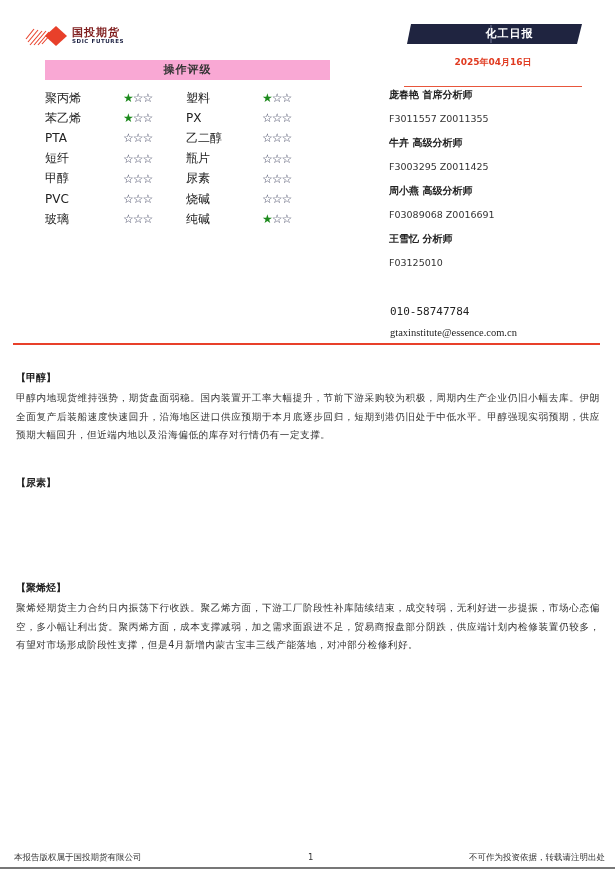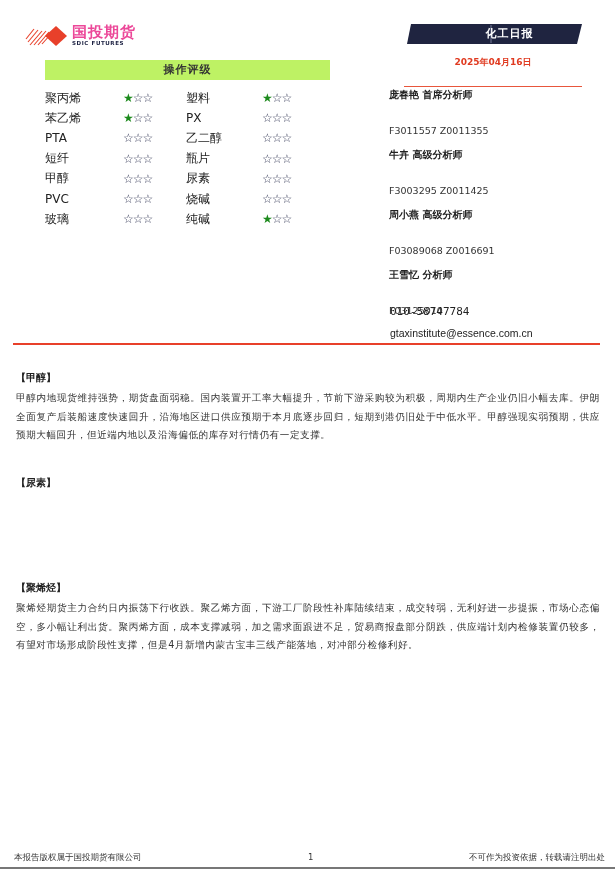--- a/index.html
+++ b/index.html
@@ -2,44 +2,44 @@
 <html><head>
   <meta charset="utf-8">
   <style>
     * { box-sizing: border-box; margin: 0; padding: 0; }
     html, body { width: 615px; height: 870px; background: #ffffff; overflow: hidden; }
     body { position: relative; font-family: "DejaVu Sans", sans-serif; color: #222; }
 
     .logo { position: absolute; left: 24px; top: 24px; height: 24px; display: flex; align-items: center; }
     .logo-mark { width: 44px; height: 22px; position: relative; }
     .logo-text { margin-left: 4px; display: flex; flex-direction: column; line-height: 1; }
-    .logo-cn { font-size: 15px; font-weight: bold; color: #ec4899; letter-spacing: 1px; }
+    .logo-cn { font-size: 11px; font-weight: bold; color: #7f1d1d; letter-spacing: 1px; }
     .logo-en { font-size: 5.5px; font-weight: bold; color: #1c2142; letter-spacing: 0.6px; margin-top: 1px; }
 
     .report-banner { position: absolute; left: 407px; top: 24px; width: 175px; height: 32px; }
     .report-banner svg { position: absolute; left: 0; top: 0; }
     .report-title { position: absolute; left: 0; top: 0; width: 100%; height: 20px; line-height: 20px; text-align: center; color: #ffffff; font-size: 11px; font-weight: bold; letter-spacing: 1px; padding-left: 30px; }
 
     .report-date { position: absolute; left: 404px; top: 56px; width: 178px; text-align: center; color: #e03a20; font-size: 9px; font-weight: bold; padding-bottom: 17px; border-bottom: 1px solid #e8563c; }
 
-    .rating-header { position: absolute; left: 45px; top: 60px; width: 285px; height: 20px; background: #bef264; text-align: center; line-height: 20px; font-size: 11px; font-weight: bold; color: #333; letter-spacing: 1px; }
+    .rating-header { position: absolute; left: 45px; top: 60px; width: 285px; height: 20px; background: #f9a8d4; text-align: center; line-height: 20px; font-size: 11px; font-weight: bold; color: #333; letter-spacing: 1px; }
 
     .rating-table { position: absolute; left: 45px; top: 88px; width: 290px; }
     .rating-row { height: 20.2px; display: flex; align-items: center; font-size: 12px; gap: 8px; }
     .r-name { width: 70px; color: #222; }
     .r-stars { width: 55px; letter-spacing: -1px; font-size: 12px; color: #3b3f5c; }
     .r-name2 { width: 68px; color: #222; }
     .r-stars2 { width: 55px; letter-spacing: -1px; font-size: 12px; color: #3b3f5c; }
     .star-filled { color: #1d8a1d; }
 
     .analysts { position: absolute; left: 389px; top: 88px; width: 220px; }
     .analyst-name { font-size: 10px; font-weight: bold; color: #222; height: 13px; line-height: 13px; }
-    .analyst-id { font-size: 9.5px; color: #333; height: 13px; line-height: 13px; margin-top: 23px; margin-bottom: 11px; }
+    .analyst-id { font-size: 9.5px; color: #333; height: 13px; line-height: 13px; margin-top: 11px; margin-bottom: 11px; }
     .contact-phone { position: absolute; left: 390px; top: 305px; font-size: 11px; color: #222; font-family: "DejaVu Sans Mono", monospace; }
-    .contact-email { position: absolute; left: 390px; top: 327px; font-size: 10.5px; color: #222; font-family: Liberation Sans, sans-serif; }
+    .contact-email { position: absolute; left: 390px; top: 327px; font-size: 10.5px; color: #222; font-family: Liberation Serif, serif; }
 
     .divider { position: absolute; left: 13px; top: 343px; width: 587px; height: 2px; background: #e8402a; }
 
     .section { position: absolute; left: 16px; width: 584px; }
     .section-title { font-size: 10px; font-weight: bold; color: #222; height: 16px; line-height: 16px; }
     .section-body { font-size: 9.6px; color: #333; line-height: 18.5px; margin-top: 3px; text-align: justify; letter-spacing: 0.55px; }
 
     .footer { position: absolute; left: 0; top: 850px; width: 615px; height: 20px; font-size: 8.5px; color: #333; }
     .footer-left { position: absolute; left: 14px; top: 2px; }
     .footer-page { position: absolute; left: 308px; top: 2px; }

